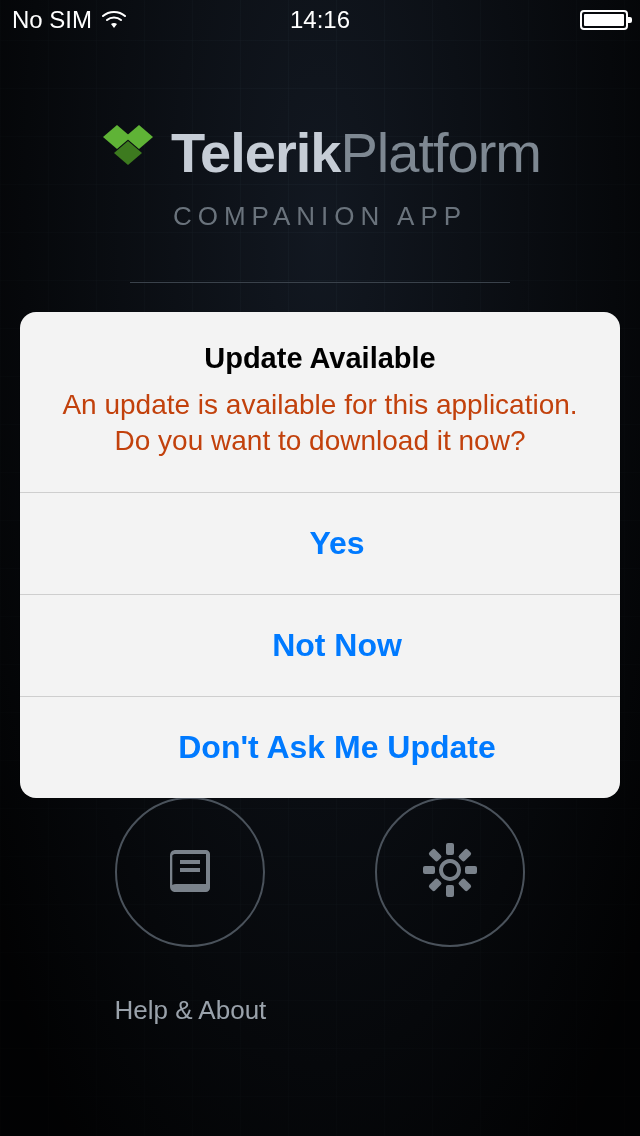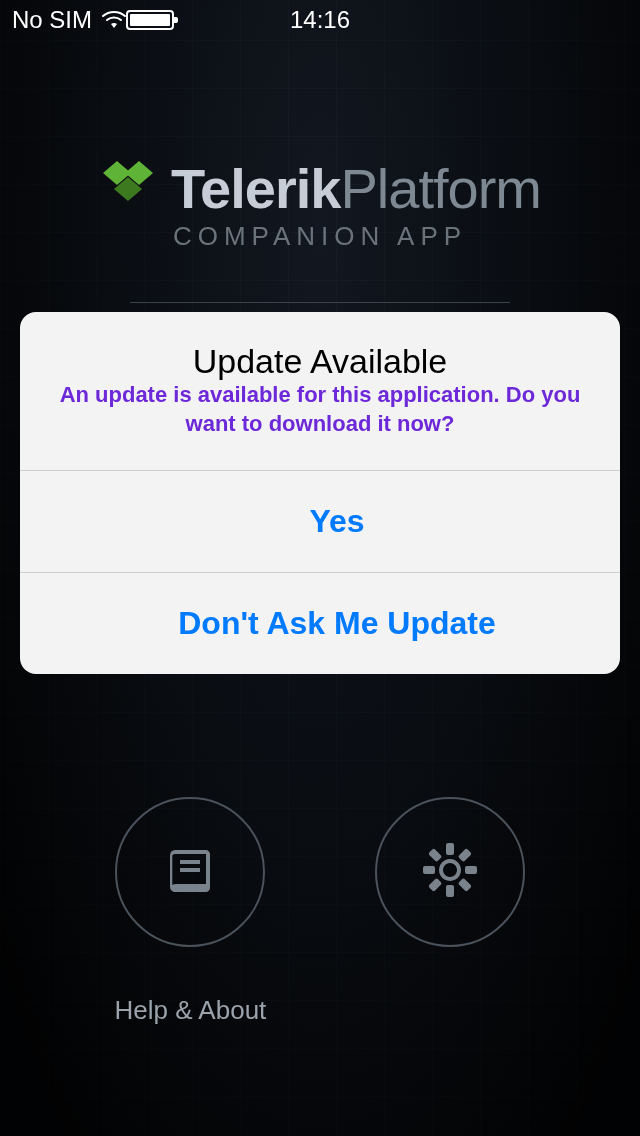--- a/index.html
+++ b/index.html
@@ -27,21 +27,21 @@
       background: radial-gradient(ellipse at 50% 20%, rgba(30,40,55,0.4), rgba(0,0,0,0.85) 90%);
       pointer-events: none;
     }
     
     .status-bar {
       position: absolute;
       top: 0; left: 0; right: 0;
       height: 40px;
       display: flex;
       align-items: center;
-      justify-content: flex-start;
+      justify-content: space-between;
       padding: 0 12px;
       color: #fff;
       font-size: 24px;
       z-index: 10;
     }
     .status-left {
       display: flex;
       align-items: center;
       gap: 10px;
     }
@@ -80,39 +80,38 @@
       top: 120px;
       left: 0; right: 0;
       text-align: center;
       z-index: 2;
     }
     .logo-row {
       display: flex;
       align-items: center;
       justify-content: center;
       gap: 14px;
-      margin-top: 36px;
     }
     .logo-text-primary {
       font-size: 56px;
       font-weight: 600;
       color: #c6cdd6;
       letter-spacing: -1px;
     }
     .logo-text-secondary {
       font-size: 56px;
       font-weight: 300;
       color: #7e8892;
       letter-spacing: -1px;
     }
     .logo-sub {
       font-size: 26px;
       letter-spacing: 6px;
       color: #6a737c;
-      margin-top: 0;
+      margin-top: 16px;
       font-weight: 400;
     }
     .divider-line {
       width: 380px;
       height: 1px;
       background: #3a424b;
       margin: 50px auto 0;
     }
     
     .bottom-row {
@@ -155,30 +154,30 @@
       border-radius: 16px;
       z-index: 20;
       overflow: hidden;
       box-shadow: 0 0 0 1px rgba(0,0,0,0.04);
     }
     .alert-header {
       padding: 30px 30px 32px;
       text-align: center;
     }
     .alert-title {
-      font-size: 34px;
+      font-size: 29px;
+      font-weight: 700;
+      color: #000;
+      margin-bottom: 12px;
+    }
+    .alert-message {
+      font-size: 28px;
+      color: #c2410c;
+      line-height: 1.3;
       font-weight: 400;
-      color: #000;
-      margin-bottom: 0;
-    }
-    .alert-message {
-      font-size: 22px;
-      color: #6d28d9;
-      line-height: 1.3;
-      font-weight: 700;
     }
     .alert-btn {
       border-top: 1px solid rgba(0,0,0,0.15);
       height: 102px;
       display: flex;
       align-items: center;
       justify-content: center;
       color: #007aff;
       font-size: 32px;
       font-weight: 500;
@@ -261,14 +260,15 @@
     </div>
   </div>
 </div>
 
 <div class="alert">
   <div class="alert-header">
     <div class="alert-title">Update Available</div>
     <div class="alert-message">An update is available for this application. Do you want to download it now?</div>
   </div>
   <div class="alert-btn bold">Yes</div>
+  <div class="alert-btn bold">Not Now</div>
   <div class="alert-btn bold">Don't Ask Me Update</div>
 </div>
 
 </body></html>

